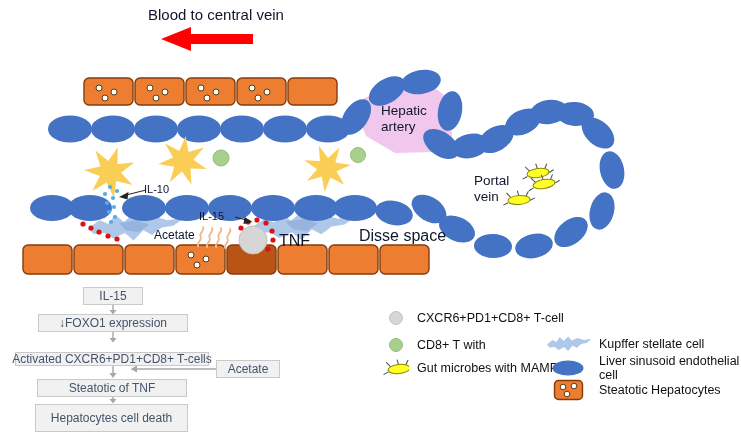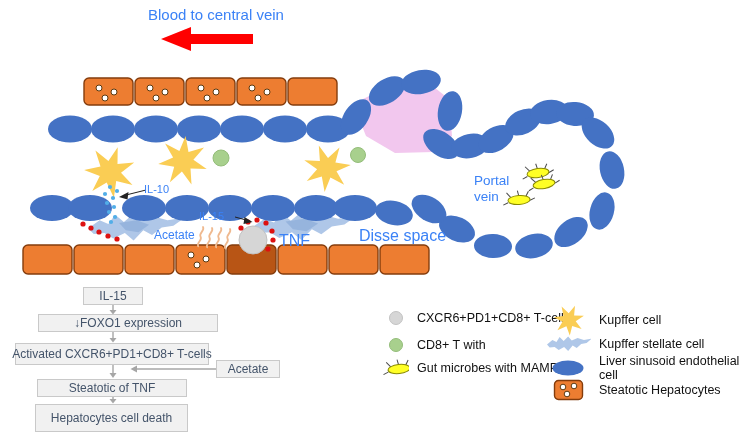--- a/index.html
+++ b/index.html
@@ -1,18 +1,18 @@
 <!DOCTYPE html>
 <html style="--endothelial_blue: #4472C4; --hepatocyte_orange: #ED7D31; --hepatocyte_dark: #B85515; --artery_pink: #F2C7EE; --kupffer_yellow: #FACD54; --cd8_green: #A8D08D; --tcell_gray: #D6D6D6; --stellate_blue: #AFC7E8; --microbe_yellow: #FFFF26; --arrow_red: #FF0000; --tnf_red: #DD1111; --il10_blue: #52AEE8; --acetate_tan: #EFB98F; --flow_text: #44546A;"><head>
 <meta charset="utf-8">
 <style>
   html,body{margin:0;padding:0;background:#fff;}
   .canvas{position:relative;width:741px;height:440px;background:#fff;overflow:hidden;
           font-family:"Liberation Sans",sans-serif;}
-  .lbl{position:absolute;color:#3b82f6;line-height:1.2;}
+  .lbl{position:absolute;color:#0f172a;line-height:1.2;}
   .fbox{position:absolute;background:#F1F1F1;border:1px solid #C9C9C9;color:var(--flow_text);
         font-size:12px;display:flex;align-items:center;justify-content:center;
         text-align:center;white-space:nowrap;box-sizing:border-box;}
   .lrow{position:absolute;display:flex;align-items:center;gap:8px;color:#111;font-size:12.5px;}
   .lrow .ic{flex:0 0 auto;display:flex;align-items:center;justify-content:center;}
   .lrow .lab{line-height:1.15;}
   svg.diagram{position:absolute;left:0;top:0;}
   .f-blue{fill:var(--endothelial_blue);}
   .f-orange{fill:var(--hepatocyte_orange);stroke:#843C0C;stroke-width:1.4;}
   .f-dark{fill:var(--hepatocyte_dark);stroke:#843C0C;stroke-width:1.4;}
@@ -194,30 +194,31 @@
 
     <path class="s-flow" d="M113 305 L113 310 M113 332 L113 338 M113 361 L113 373 M113 397 L113 399 M216 369 L137 369"></path>
     <polygon class="f-flow" points="109.5,310 116.5,310 113,314.5"></polygon>
     <polygon class="f-flow" points="109.5,338 116.5,338 113,342.5"></polygon>
     <polygon class="f-flow" points="109.5,373 116.5,373 113,378"></polygon>
     <polygon class="f-flow" points="109.5,399 116.5,399 113,403.5"></polygon>
     <polygon class="f-flow" points="137,365.5 137,372.5 130.5,369"></polygon>
   </svg>
 
   <div class="lbl" style="left:148px;top:6px;font-size:15px">Blood to central vein</div>
+  <div class="lbl" style="left:381px;top:103px;width:60px;font-size:13.5px">Hepatic artery</div>
   <div class="lbl" style="left:474px;top:173px;width:48px;font-size:13.5px">Portal vein</div>
   <div class="lbl" style="left:359px;top:226px;font-size:16px">Disse space</div>
   <div class="lbl" style="left:144px;top:183px;font-size:11px">IL-10</div>
   <div class="lbl" style="left:199px;top:210px;font-size:11px">IL-15</div>
   <div class="lbl" style="left:154px;top:228px;font-size:12px">Acetate</div>
   <div class="lbl" style="left:279px;top:231px;font-size:16px">TNF</div>
 
   <div class="fbox" style="left:83px;top:287px;width:60px;height:18px">IL-15</div>
-  <div class="fbox" style="left:38px;top:314px;width:180px;height:18px">↓FOXO1 expression</div>
-  <div class="fbox" style="left:15px;top:343px;width:194px;height:22px">Activated CXCR6+PD1+CD8+ T-cells</div>
+  <div class="fbox" style="left:38px;top:314px;width:150px;height:18px">↓FOXO1 expression</div>
+  <div class="fbox" style="left:15px;top:352px;width:194px;height:14px">Activated CXCR6+PD1+CD8+ T-cells</div>
   <div class="fbox" style="left:37px;top:379px;width:150px;height:18px">Steatotic of TNF</div>
   <div class="fbox" style="left:35px;top:404px;width:153px;height:28px">Hepatocytes cell death</div>
   <div class="fbox" style="left:216px;top:360px;width:64px;height:18px">Acetate</div>
 
   <div class="lrow" style="left:383px;top:310px">
     <span class="ic" style="width:26px">
       <svg width="16" height="16">
           <circle cx="8" cy="8" r="6.5" class="f-gray"></circle>
         </svg>
       </span>
@@ -242,28 +243,20 @@
               <line x1="11" y1="1" x2="16" y2="-1" class="s-hair"></line>
               <line x1="-11" y1="2" x2="-16" y2="4" class="s-hair"></line>
               <ellipse cx="0" cy="0" rx="11" ry="4.5" class="f-microbe"></ellipse>
             </g>
           </g>
         </svg>
       </span>
     <span class="lab">Gut microbes with MAMPs</span>
   </div>
 
-  <div class="lrow" style="left:547px;top:303px">
-    <span class="ic" style="width:44px">
-      <svg width="36" height="34">
-          <polygon id="legend-star" class="f-star" points="24.0,2.7 23.1,12.5 32.9,12.8 24.7,18.2 30.6,26.1 21.2,23.0 18.8,32.5 15.4,23.3 6.4,27.2 11.5,18.8 2.7,14.3 12.5,13.0 10.6,3.4 17.7,10.2"></polygon>
-        </svg>
-      </span>
-    <span class="lab">Kupffer cell</span>
-  </div>
   <div class="lrow" style="left:547px;top:334px">
     <span class="ic" style="width:44px">
       <svg width="46" height="20">
           <g transform="translate(0,1) scale(0.45,0.5)">
         <path id="legend-stellate" class="f-stellate" d="M0 19 L12 10 L21 14 L28 4 L37 12 L47 3 L55 11 L68 6 L82 10 L100 7 L88 16 L76 18 L66 26 L57 21 L47 32 L38 24 L26 30 L17 24 L6 25 Z"></path>
           </g>
         </svg>
       </span>
     <span class="lab">Kupffer stellate cell</span>
   </div>

